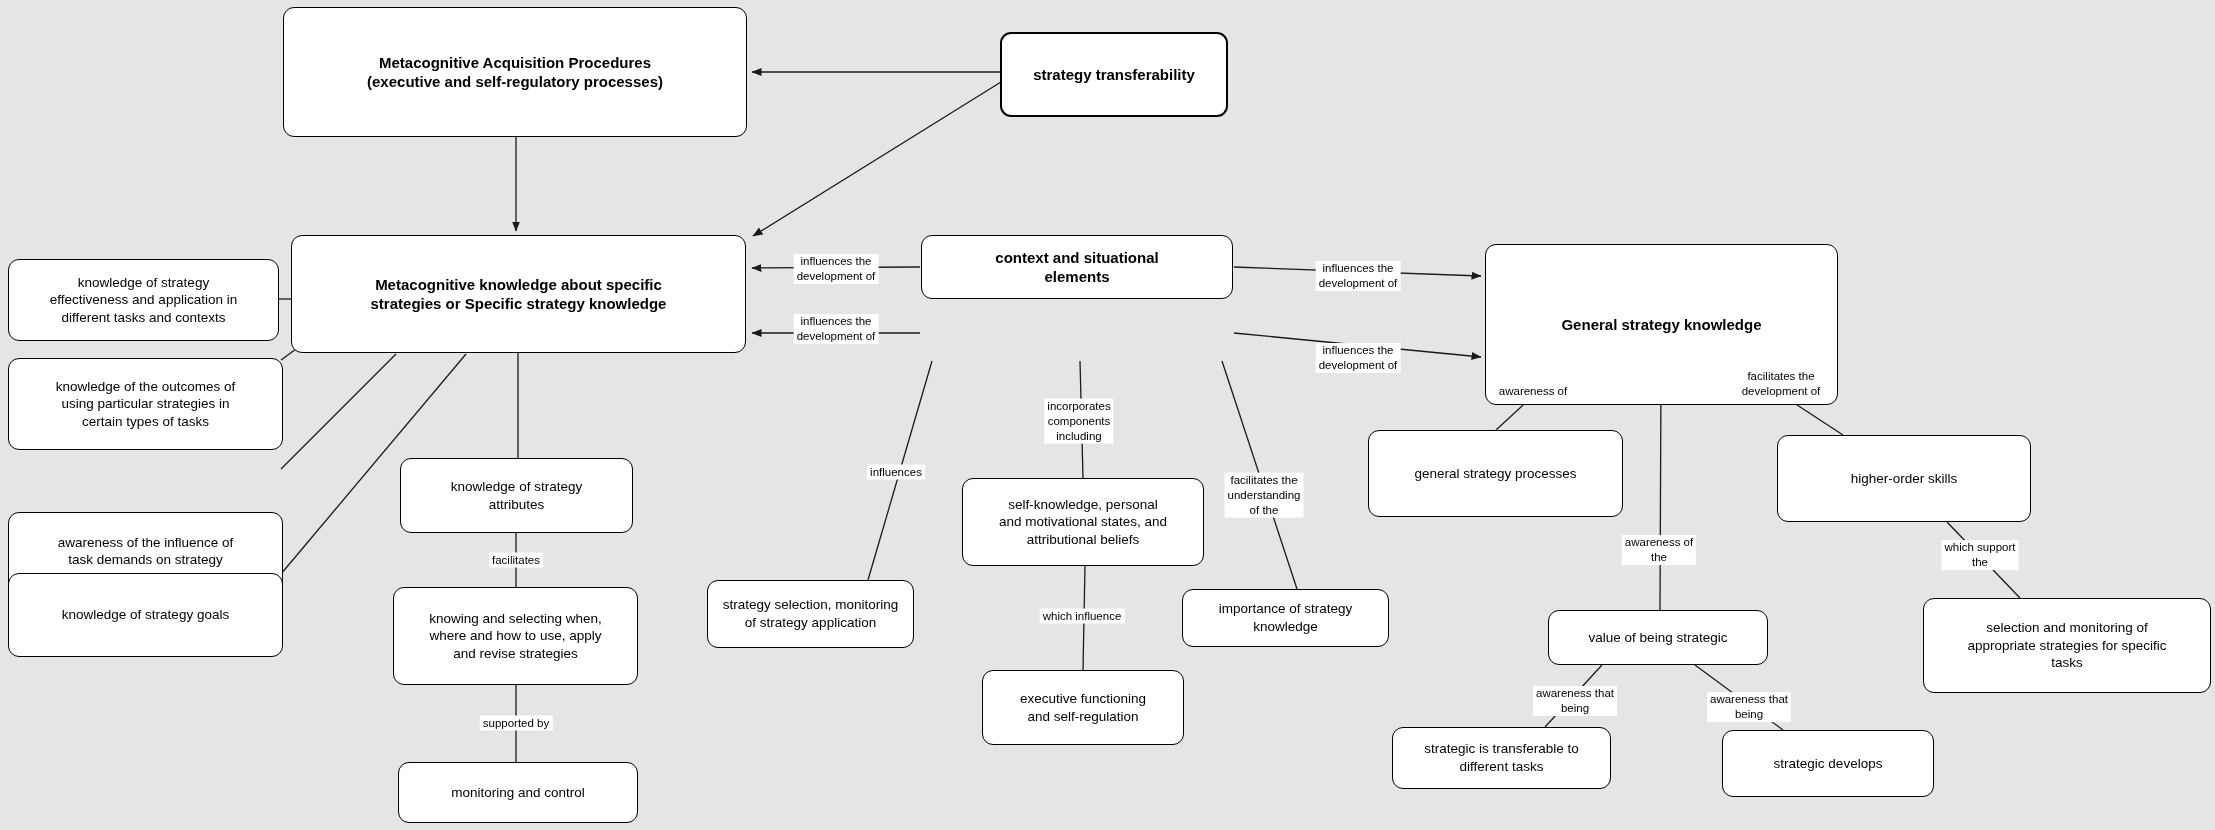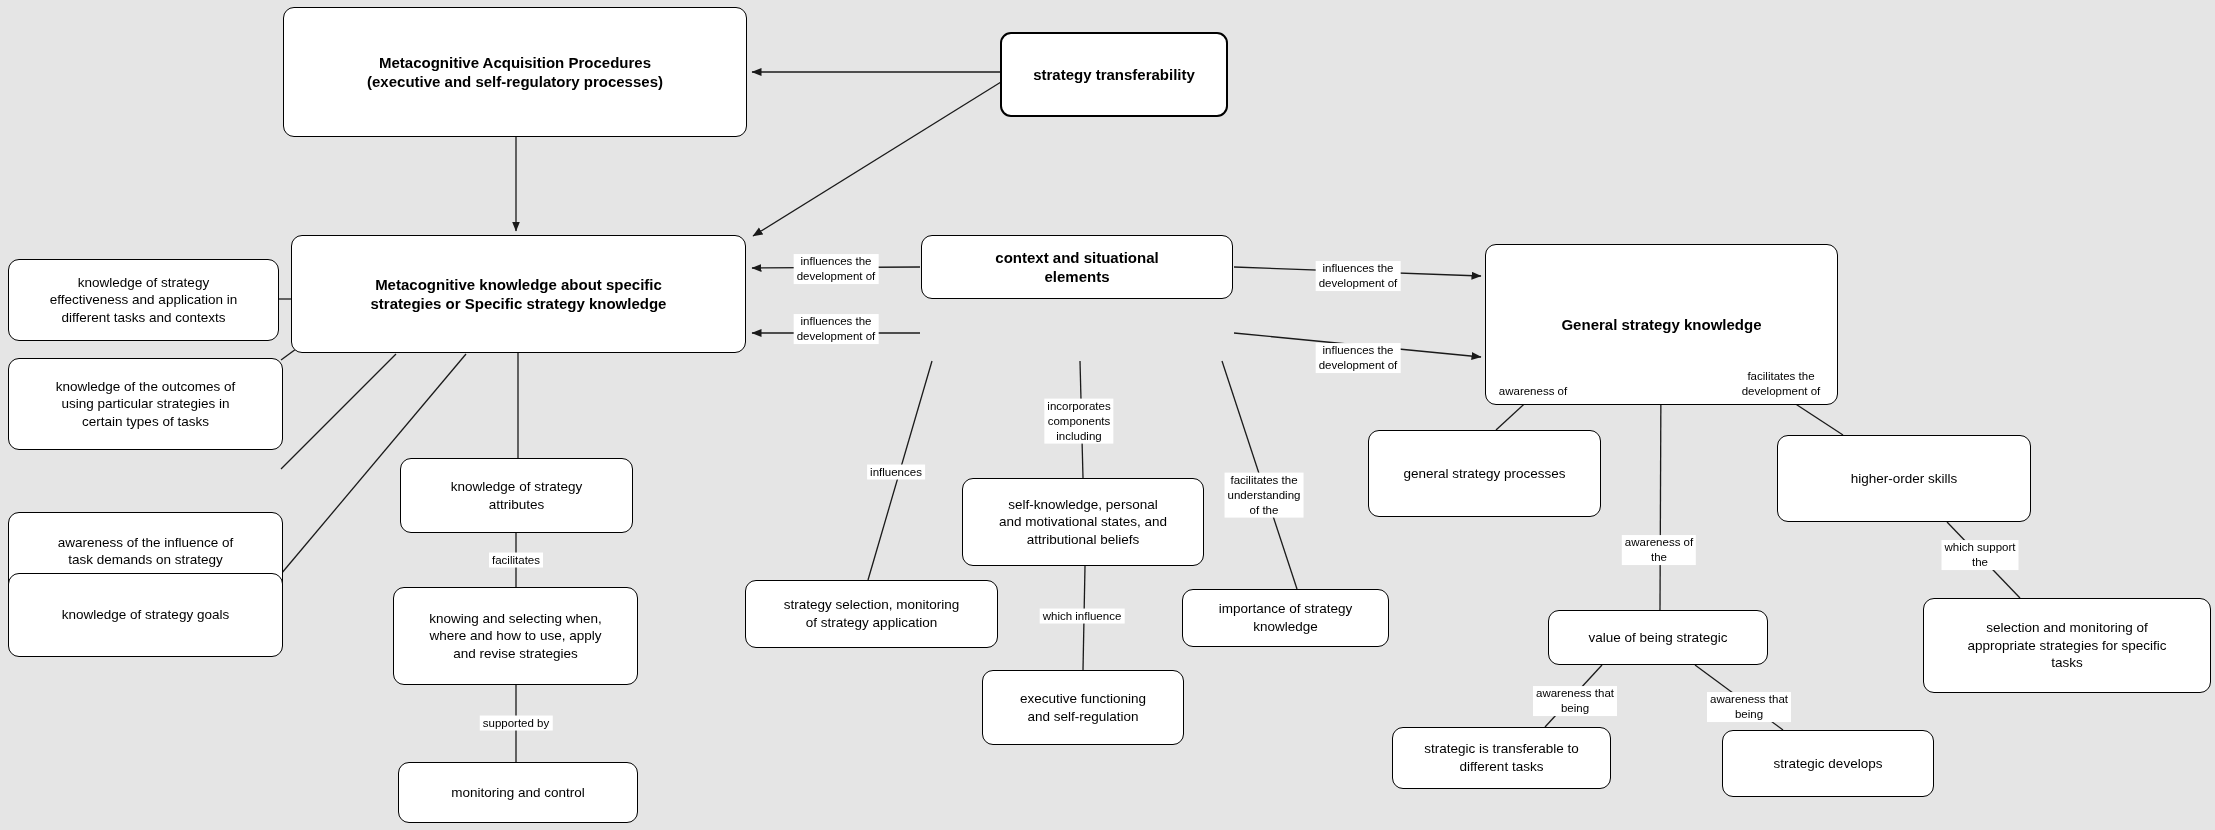--- a/index.html
+++ b/index.html
@@ -83,31 +83,31 @@
 selection and application</div>
   <div class="node" style="left:8px;top:573px;width:275px;height:84px;">knowledge of strategy goals</div>
 
   <div class="node" style="left:400px;top:458px;width:233px;height:75px;">knowledge of strategy
 attributes</div>
   <div class="node" style="left:393px;top:587px;width:245px;height:98px;">knowing and selecting when,
 where and how to use, apply
 and revise strategies</div>
   <div class="node" style="left:398px;top:762px;width:240px;height:61px;">monitoring and control</div>
 
-  <div class="node" style="left:745px;top:580px;width:253px;height:68px;">strategy selection, monitoring
+  <div class="node" style="left:707px;top:580px;width:207px;height:68px;">strategy selection, monitoring
 of strategy application</div>
   <div class="node" style="left:962px;top:478px;width:242px;height:88px;">self-knowledge, personal
 and motivational states, and
 attributional beliefs</div>
   <div class="node" style="left:982px;top:670px;width:202px;height:75px;">executive functioning
 and self-regulation</div>
   <div class="node" style="left:1182px;top:589px;width:207px;height:58px;">importance of strategy
 knowledge</div>
 
-  <div class="node" style="left:1368px;top:430px;width:233px;height:87px;">general strategy processes</div>
+  <div class="node" style="left:1368px;top:430px;width:255px;height:87px;">general strategy processes</div>
   <div class="node" style="left:1777px;top:435px;width:254px;height:87px;">higher-order skills</div>
   <div class="node" style="left:1548px;top:610px;width:220px;height:55px;">value of being strategic</div>
   <div class="node" style="left:1392px;top:727px;width:219px;height:62px;">strategic is transferable to
 different tasks</div>
   <div class="node" style="left:1722px;top:730px;width:212px;height:67px;">strategic develops</div>
   <div class="node" style="left:1923px;top:598px;width:288px;height:95px;">selection and monitoring of
 appropriate strategies for specific
 tasks</div>
 
   <div class="elabel" style="left:836px;top:269px;">influences the

